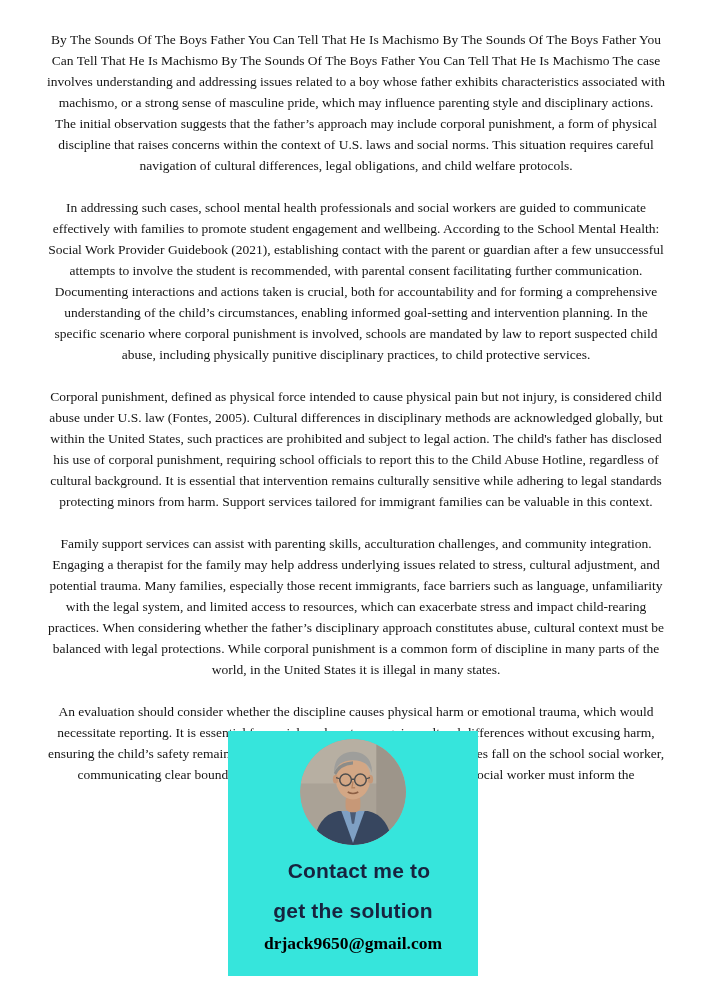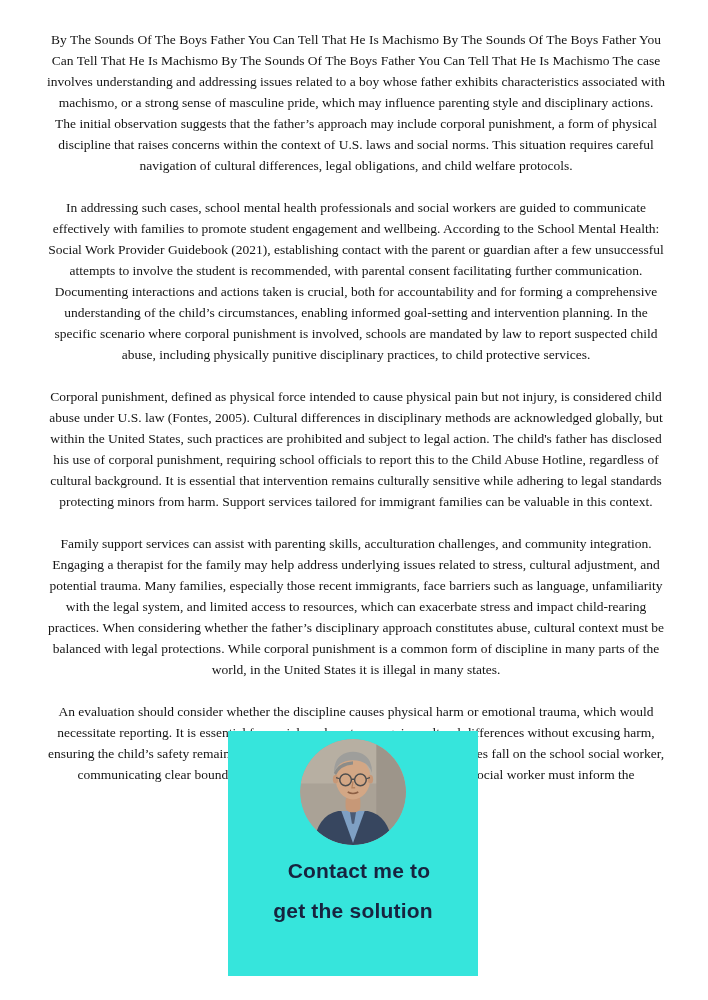--- a/index.html
+++ b/index.html
@@ -113,15 +113,16 @@
           <line x1="62.5" y1="37.5" x2="66" y2="36.5" stroke="#4d4d4d" stroke-width="1.2"></line>
 
           <path d="M45,50 Q50,53 55,50" fill="none" stroke="#8c5f44" stroke-width="1.4"></path>
 
           <path d="M50,40 L49,46 L52,46" fill="none" stroke="#b5835f" stroke-width="1.2"></path>
         </g>
       </svg>
     </div>
     <div class="contact-line first" style="color: rgb(23, 35, 63);">Contact me to</div>
     <div class="contact-line" style="color: rgb(23, 35, 63); margin-top: 12px;">get the solution</div>
+    <div class="email">drjack9650@gmail.com</div>
   </div>
 
 </div>
 
 </body></html>

